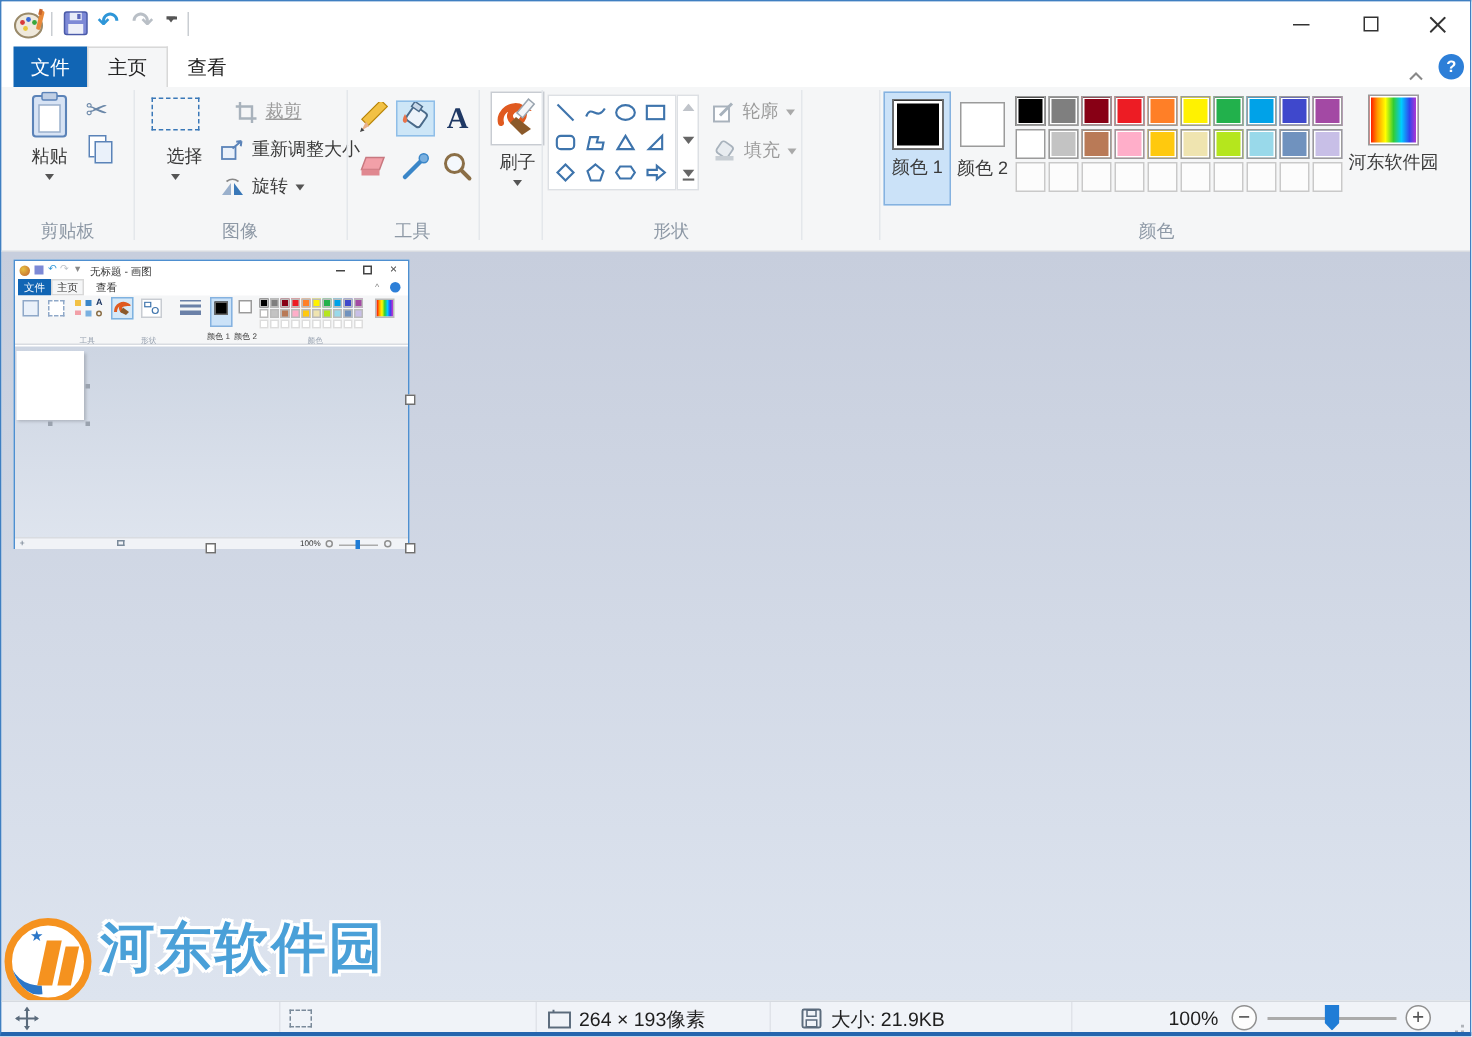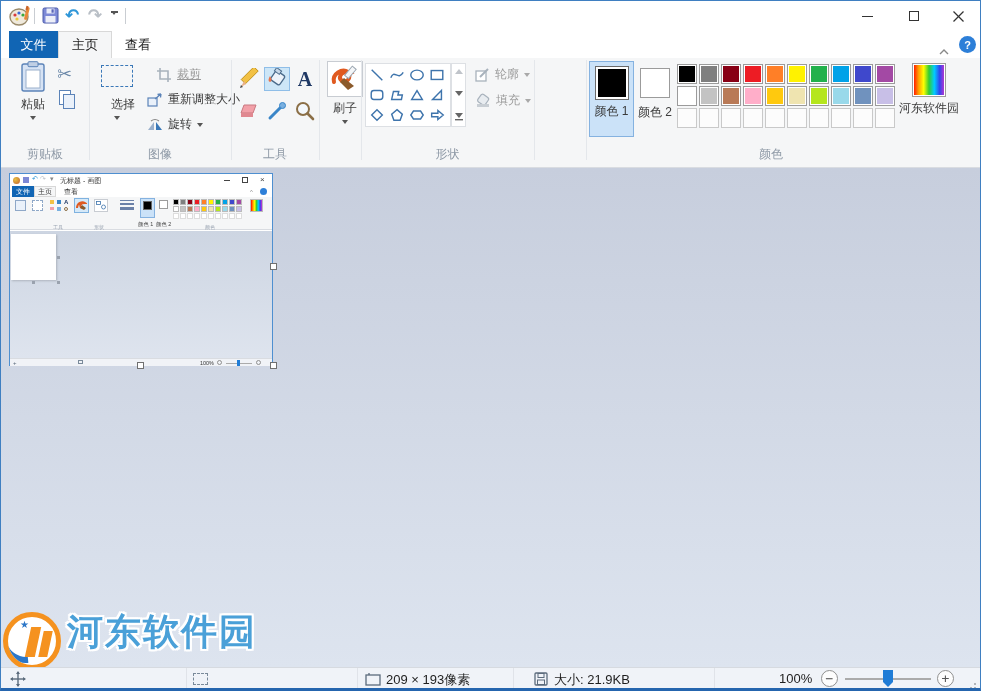--- a/index.html
+++ b/index.html
@@ -497,21 +497,21 @@
     </span>
     <span class="abs ssep" style="left:185px;"></span>
     <span class="abs" style="left:192px; top:5px; width:15px; height:12px; border:1px dashed #7A8A9A;"></span>
     <span class="abs ssep" style="left:356px;"></span>
     <span class="abs" style="left:364px; top:5px;">
       <svg width="16" height="13" viewBox="0 0 16 13">
         <rect x="1" y="2" width="14" height="10" fill="none" stroke="#5B6B7C" stroke-width="1.3"></rect>
         <line x1="4" y1="2" x2="4" y2="0" stroke="#5B6B7C" stroke-width="1.3"></line>
       </svg>
     </span>
-    <span class="abs" style="left:385px; top:3px;">209 × 193像素</span>
+    <span class="abs" style="left:385px; top:3px;">264 × 193像素</span>
     <span class="abs ssep" style="left:512px;"></span>
     <span class="abs" style="left:533px; top:4px;">
       <svg width="14" height="14" viewBox="0 0 14 14">
         <rect x="1" y="1" width="12" height="12" rx="1" fill="none" stroke="#5B6B7C" stroke-width="1.3"></rect>
         <rect x="4" y="1.5" width="6" height="4" fill="none" stroke="#5B6B7C" stroke-width="1"></rect>
         <rect x="3.5" y="8" width="7" height="4.5" fill="none" stroke="#5B6B7C" stroke-width="1"></rect>
       </svg>
     </span>
     <span class="abs" style="left:553px; top:3px;">大小: 21.9KB</span>
     <span class="abs ssep" style="left:713px;"></span>

